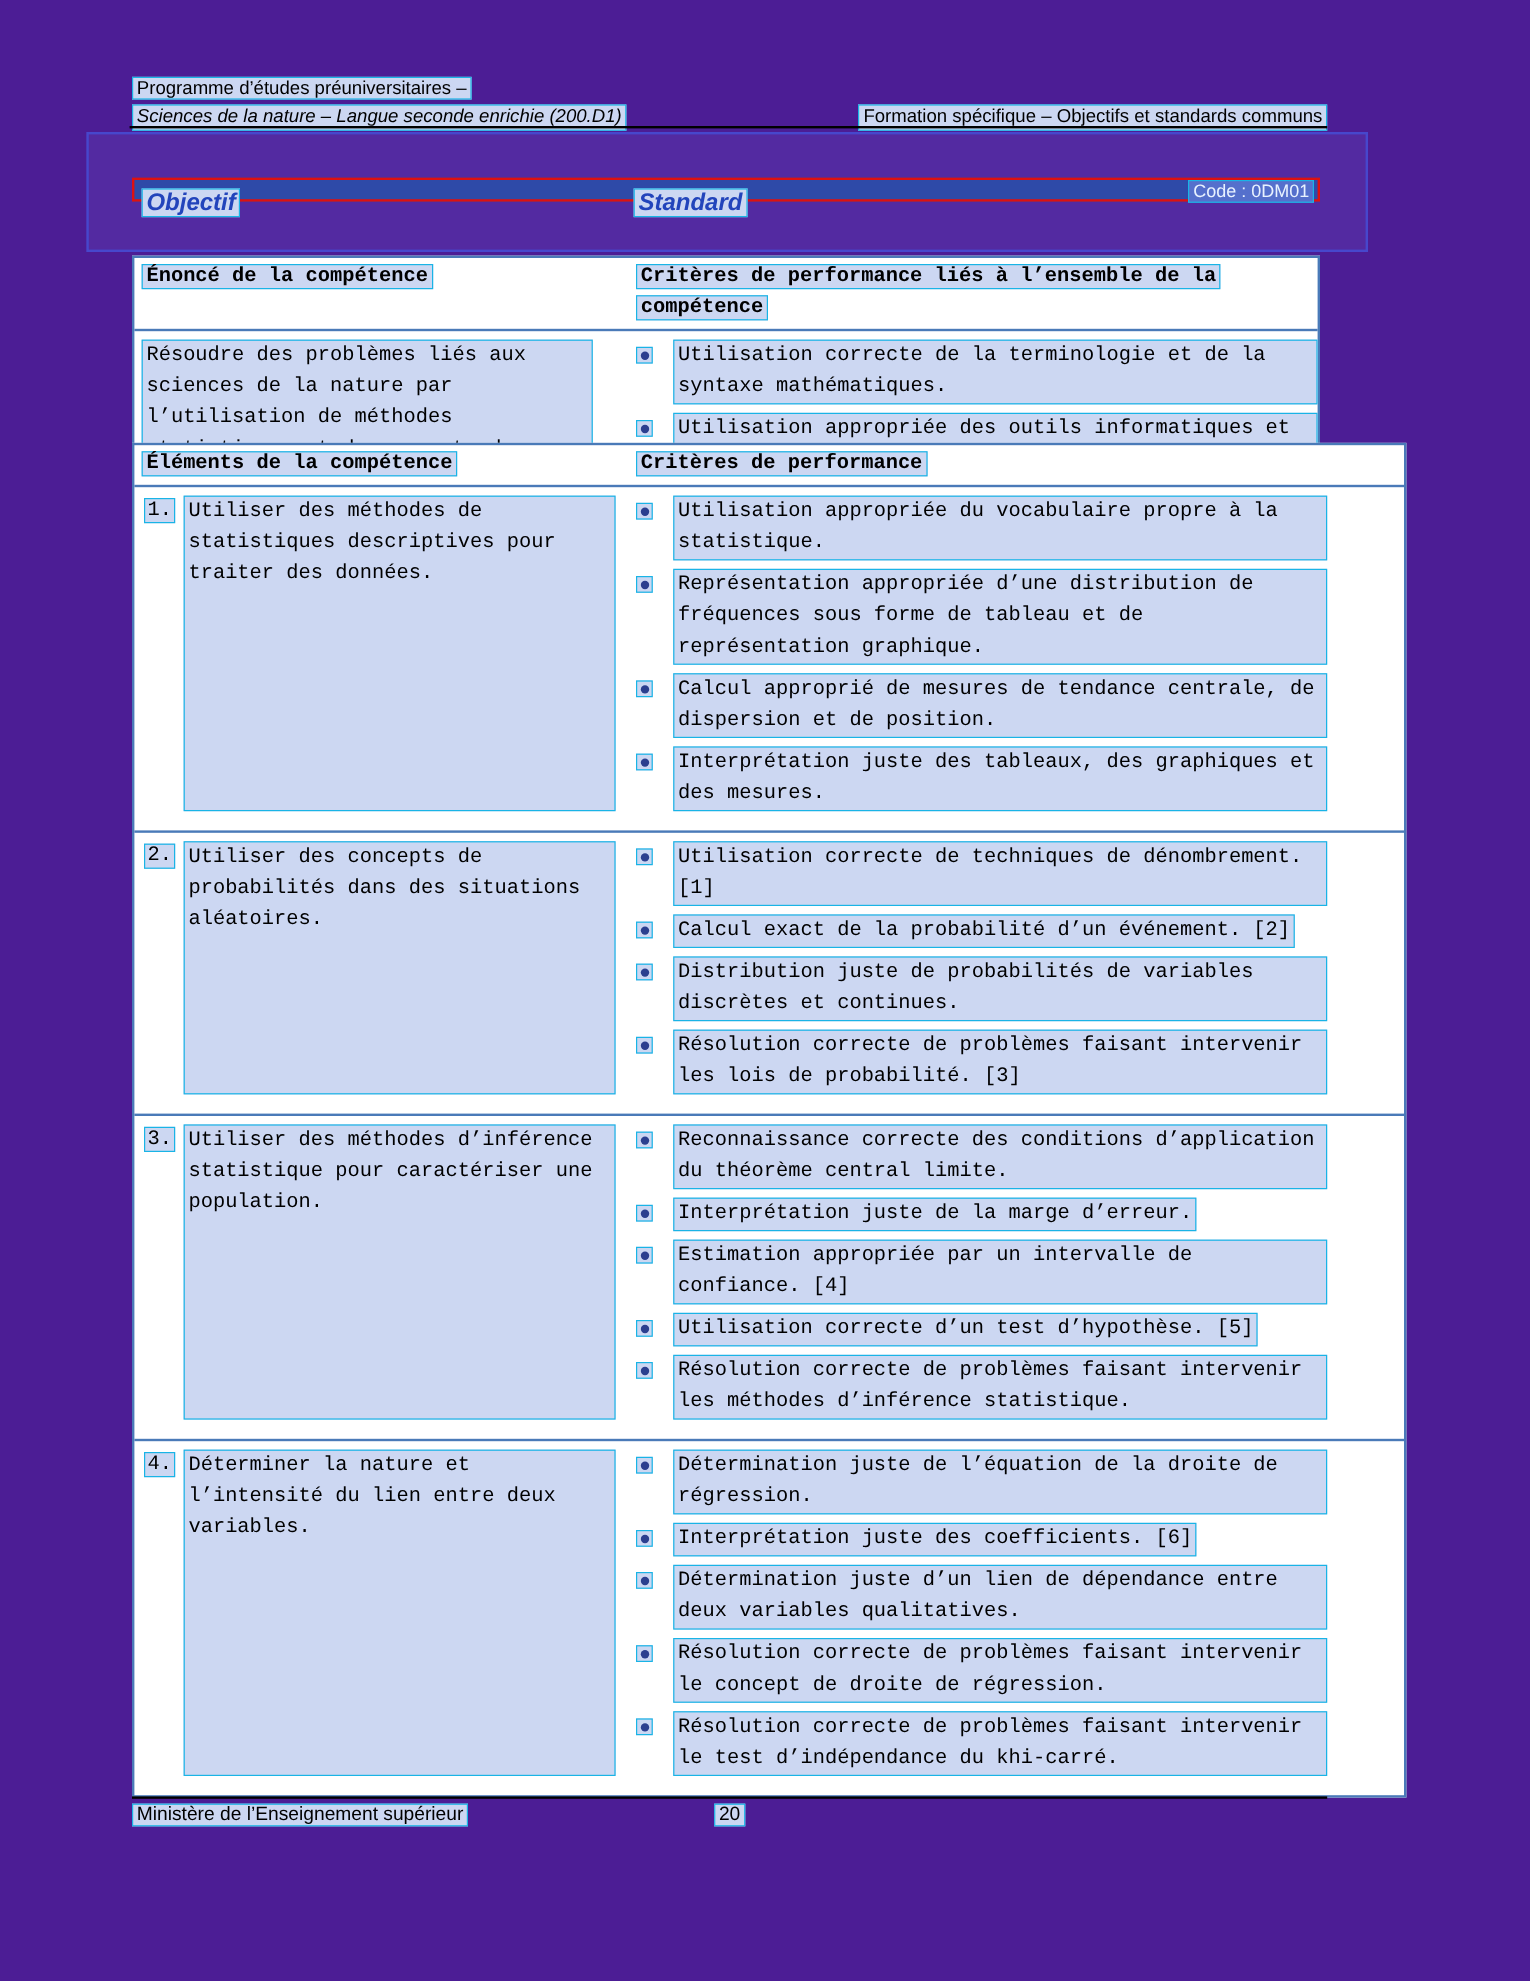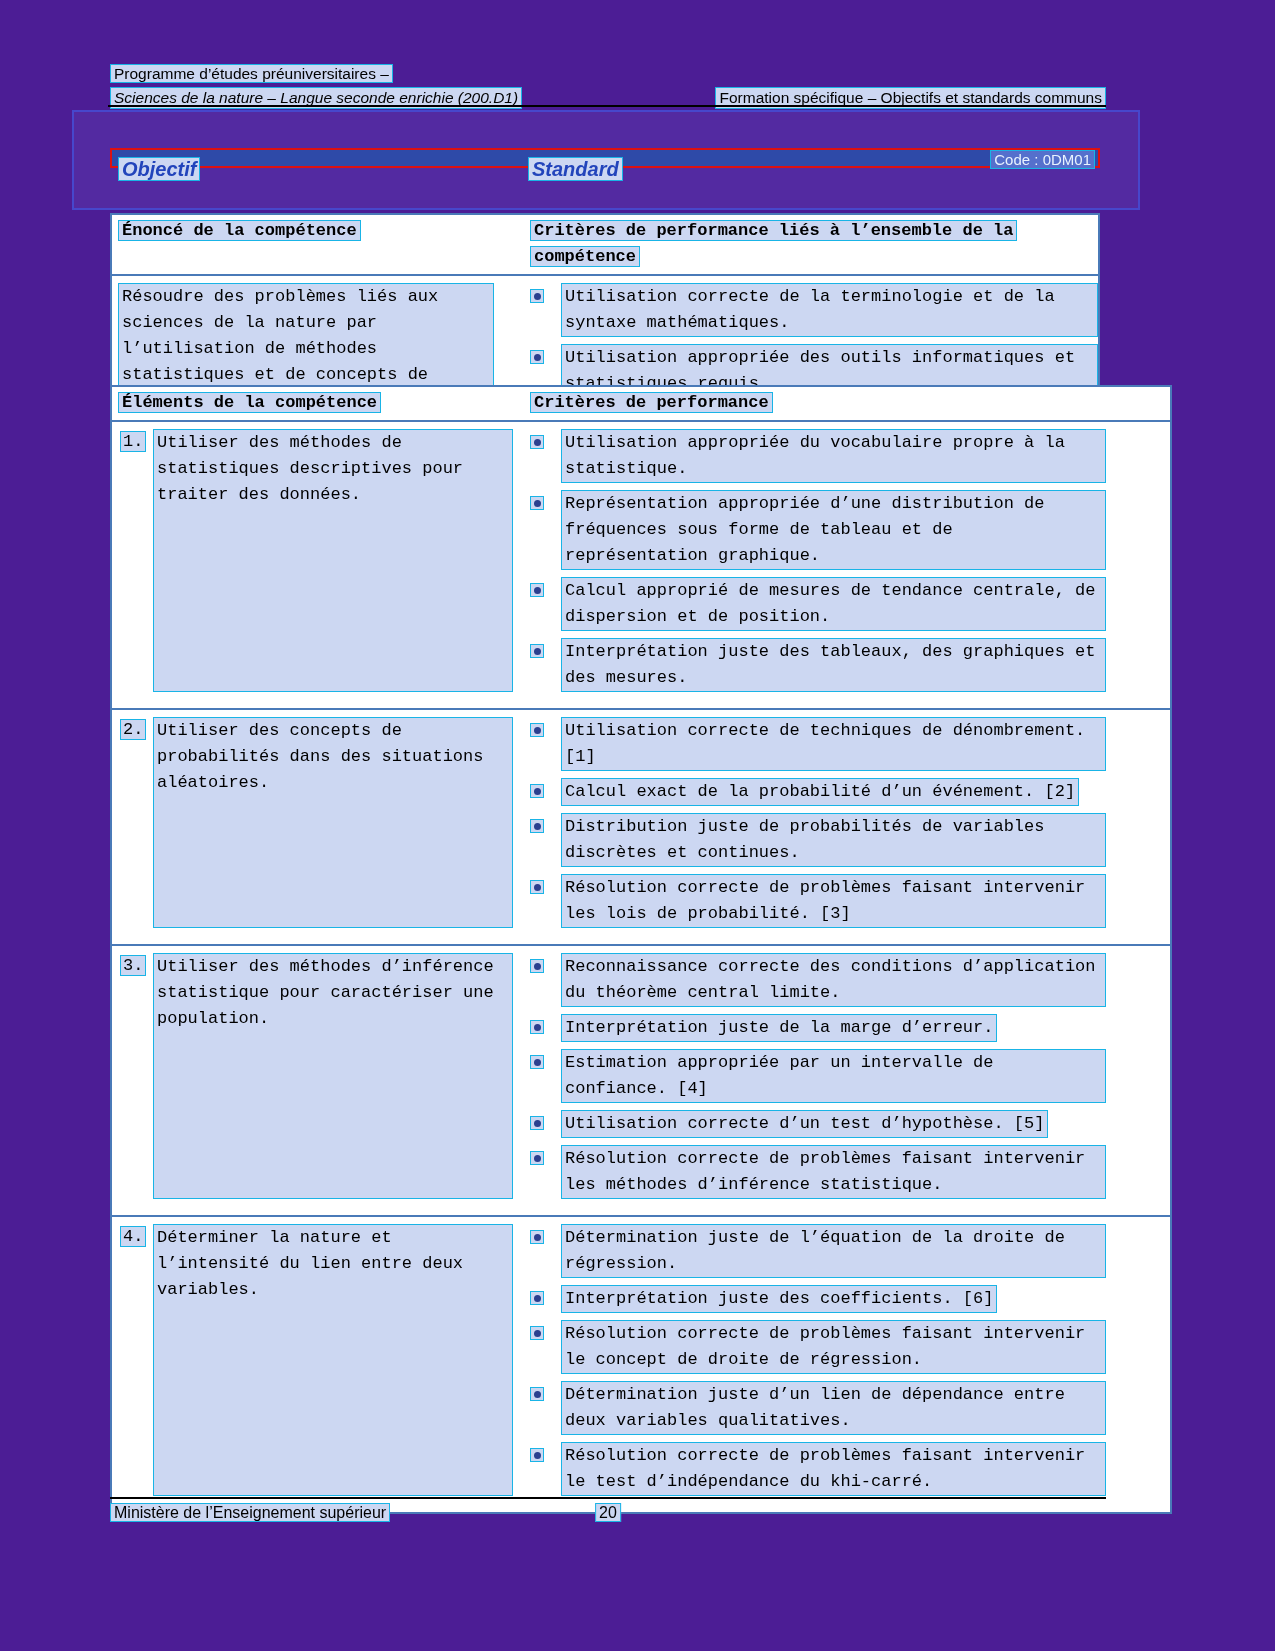--- a/index.html
+++ b/index.html
@@ -75,21 +75,21 @@
   .table {
     position: absolute;
     left: 110px;
     border: 2px solid #4a7ab8;
     background: #fff;
     font-size: 17px;
     line-height: 26px;
     font-family: Liberation Mono, monospace;
   }
   .t1 { top: 213px; width: 990px; }
-  .t2 { top: 385px; width: 1062px; }
+  .t2 { top: 369px; width: 1062px; }
   .thead {
     display: grid;
     grid-template-columns: 412px 1fr;
     font-weight: bold;
     padding: 3px 0 4px 0;
     border-bottom: 2px solid #4a7ab8;
   }
   .th-left { padding-left: 6px; }
   .th-right { padding-left: 6px; }
   .trow {
@@ -281,25 +281,25 @@
         <div class="crit">
           <span class="bullet-box"></span>
           <span class="hl crit-text">Détermination juste de l’équation de la droite de régression.</span>
         </div>
         <div class="crit">
           <span class="bullet-box"></span>
           <span class="hl crit-text">Interprétation juste des coefficients. [6]</span>
         </div>
         <div class="crit">
           <span class="bullet-box"></span>
+          <span class="hl crit-text">Détermination juste d’un lien de dépendance entre deux variables qualitatives.</span>
+        </div>
+        <div class="crit">
+          <span class="bullet-box"></span>
           <span class="hl crit-text">Résolution correcte de problèmes faisant intervenir le concept de droite de régression.</span>
-        </div>
-        <div class="crit">
-          <span class="bullet-box"></span>
-          <span class="hl crit-text">Détermination juste d’un lien de dépendance entre deux variables qualitatives.</span>
         </div>
         <div class="crit">
           <span class="bullet-box"></span>
           <span class="hl crit-text">Résolution correcte de problèmes faisant intervenir le test d’indépendance du khi-carré.</span>
         </div>
       </div>
     </div>
   </div>
 
   <div class="doc-footer">

